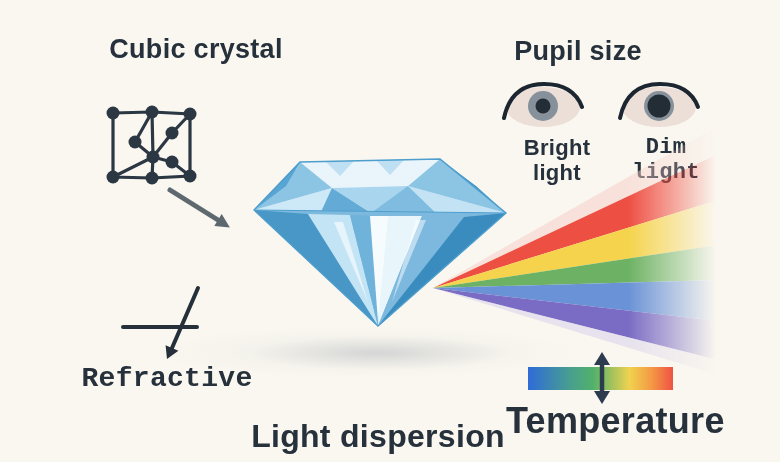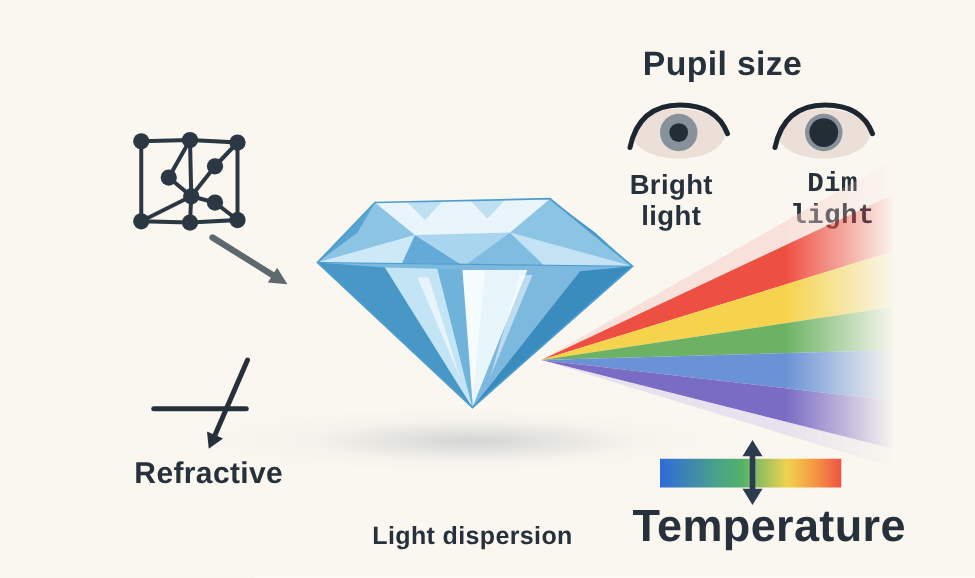--- a/index.html
+++ b/index.html
@@ -7,41 +7,42 @@
   #stage{
     position:relative;width:780px;height:462px;overflow:hidden;
     background:#faf7f0;
   }
   .abs{position:absolute;}
   .label{
     color:#26313c;font-weight:bold;letter-spacing:.3px;
     text-align:center;line-height:1.15;
   }
   .t27{font-size:27px;}
-  .t26{font-size:24px;line-height:29px;}
+  .t26{font-size:28px;line-height:29px;font-family:Liberation Mono, monospace;}
   .t22{font-size:22px;}
-  .t30{font-size:20px;}
+  .t30{font-size:32px;}
   .t28{font-size:36px;}
   .soft-shadow{
     background:radial-gradient(closest-side, rgba(110,125,140,.20), rgba(110,125,140,0));
   }
   .soft-shadow-wide{
     background:radial-gradient(closest-side, rgba(150,160,170,.12), rgba(150,160,170,0));
   }
   svg{display:block;overflow:visible;}
 </style>
 </head>
 <body>
 
 <div id="stage" style="background: rgb(250, 247, 240);">
 
   <div class="abs soft-shadow-wide" style="left:150px;top:326px;width:430px;height:52px;"></div>
   <div class="abs soft-shadow" style="left:250px;top:336px;width:260px;height:34px;"></div>
 
   <div class="abs label t27" style="left:70px;top:34px;width:252px;">
+    <div>Cubic crystal</div>
   </div>
 
   <svg class="abs" style="left:100px;top:98px;" width="105" height="95" viewBox="0 0 105 95">
     <g stroke="#2b3844" stroke-width="3.2" fill="none">
       <polyline points="13,15 52,14 90,16 90,78 52,80 13,79 13,15"></polyline>
       <line x1="52" y1="14" x2="53" y2="59"></line>
       <line x1="53" y1="59" x2="52" y2="80"></line>
       <line x1="35" y1="44" x2="52" y2="14"></line>
       <line x1="35" y1="44" x2="53" y2="59"></line>
       <line x1="72" y1="35" x2="90" y2="16"></line>
@@ -78,21 +79,21 @@
     <path d="M4,40 C10,12 28,6 44,6 C62,6 76,13 82,29" stroke="#1c2630" stroke-width="4" fill="none" stroke-linecap="round"></path>
   </svg>
 
   <svg class="abs" style="left:616px;top:78px;" width="86" height="56" viewBox="0 0 86 56">
     <ellipse cx="43" cy="29" rx="37" ry="20" fill="#ecdfd8"></ellipse>
     <circle cx="43" cy="28" r="15" fill="#87919b"></circle>
     <circle cx="43" cy="28" r="11.5" fill="#232d36"></circle>
     <path d="M4,40 C10,12 28,6 44,6 C62,6 76,13 82,29" stroke="#1c2630" stroke-width="4" fill="none" stroke-linecap="round"></path>
   </svg>
 
-  <div class="abs label t22" style="left:477px;top:135px;width:120px;">Bright light</div>
+  <div class="abs label t22" style="left:497px;top:135px;width:120px;">Bright light</div>
   <div class="abs label t22" style="left:606px;top:135px;width:120px;font-family:Liberation Mono, monospace;">Dim light</div>
 
   <svg class="abs" style="left:430px;top:125px;" width="292" height="252" viewBox="0 0 292 252">
     <defs>
       <linearGradient id="fadeGrad" x1="0" y1="0" x2="1" y2="0">
         <stop offset="0" stop-color="#ffffff"></stop>
         <stop offset="0.68" stop-color="#ffffff"></stop>
         <stop offset="0.98" stop-color="#ffffff" stop-opacity="0"></stop>
       </linearGradient>
       <mask id="rainbowFade">

